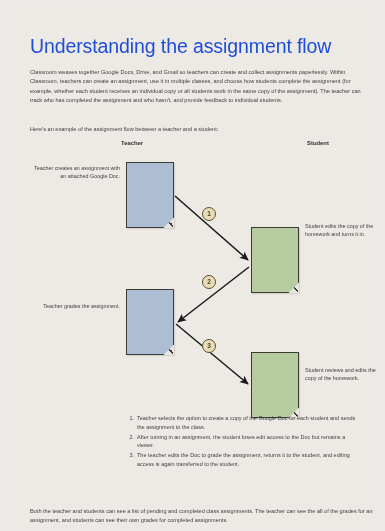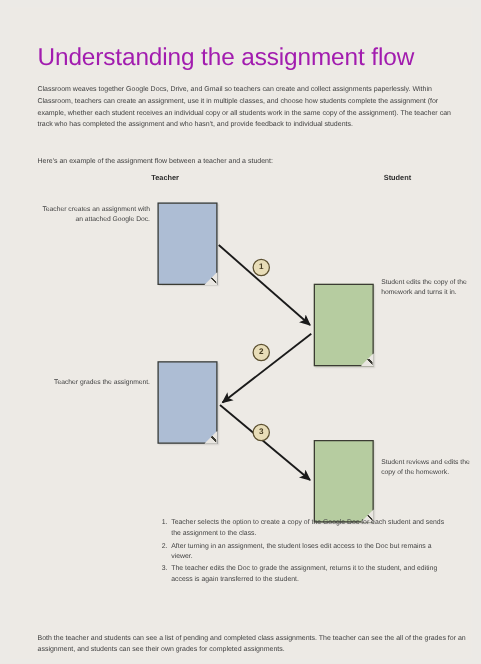--- a/index.html
+++ b/index.html
@@ -29,21 +29,21 @@
     right: 8px;
     bottom: 4px;
     background: #edeae5;
   }
   .title {
     position: absolute;
     left: 22px;
     top: 16px;
     font-size: 19.5px;
     font-weight: 400;
-    color: #a21caf;
+    color: #1d4ed8;
     letter-spacing: -0.1px;
     white-space: nowrap;
   }
   .para {
     position: absolute;
     font-size: 5.6px;
     line-height: 9.6px;
     color: #3f3f3f;
     text-align: left;
   }

